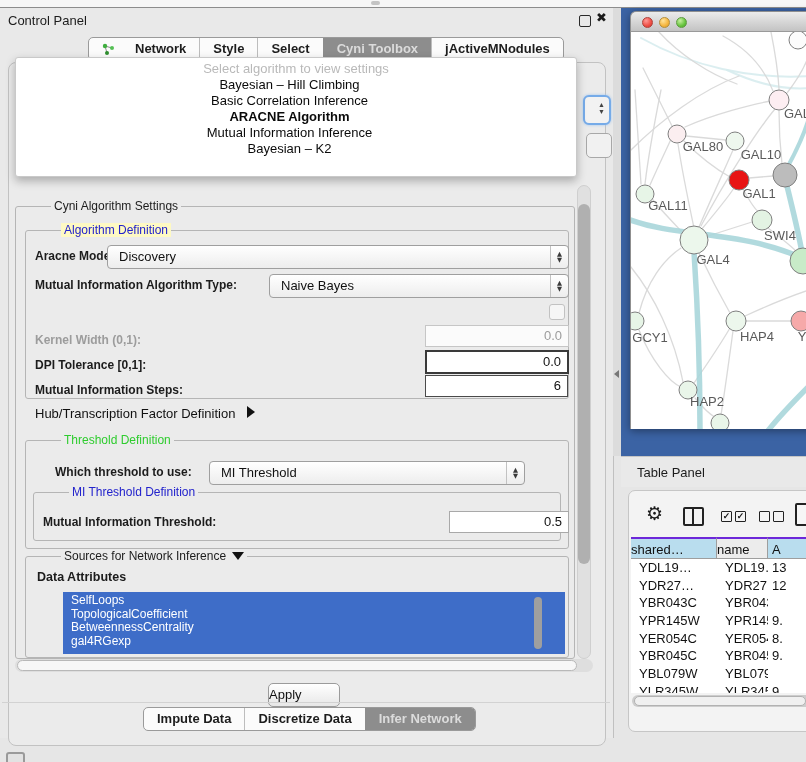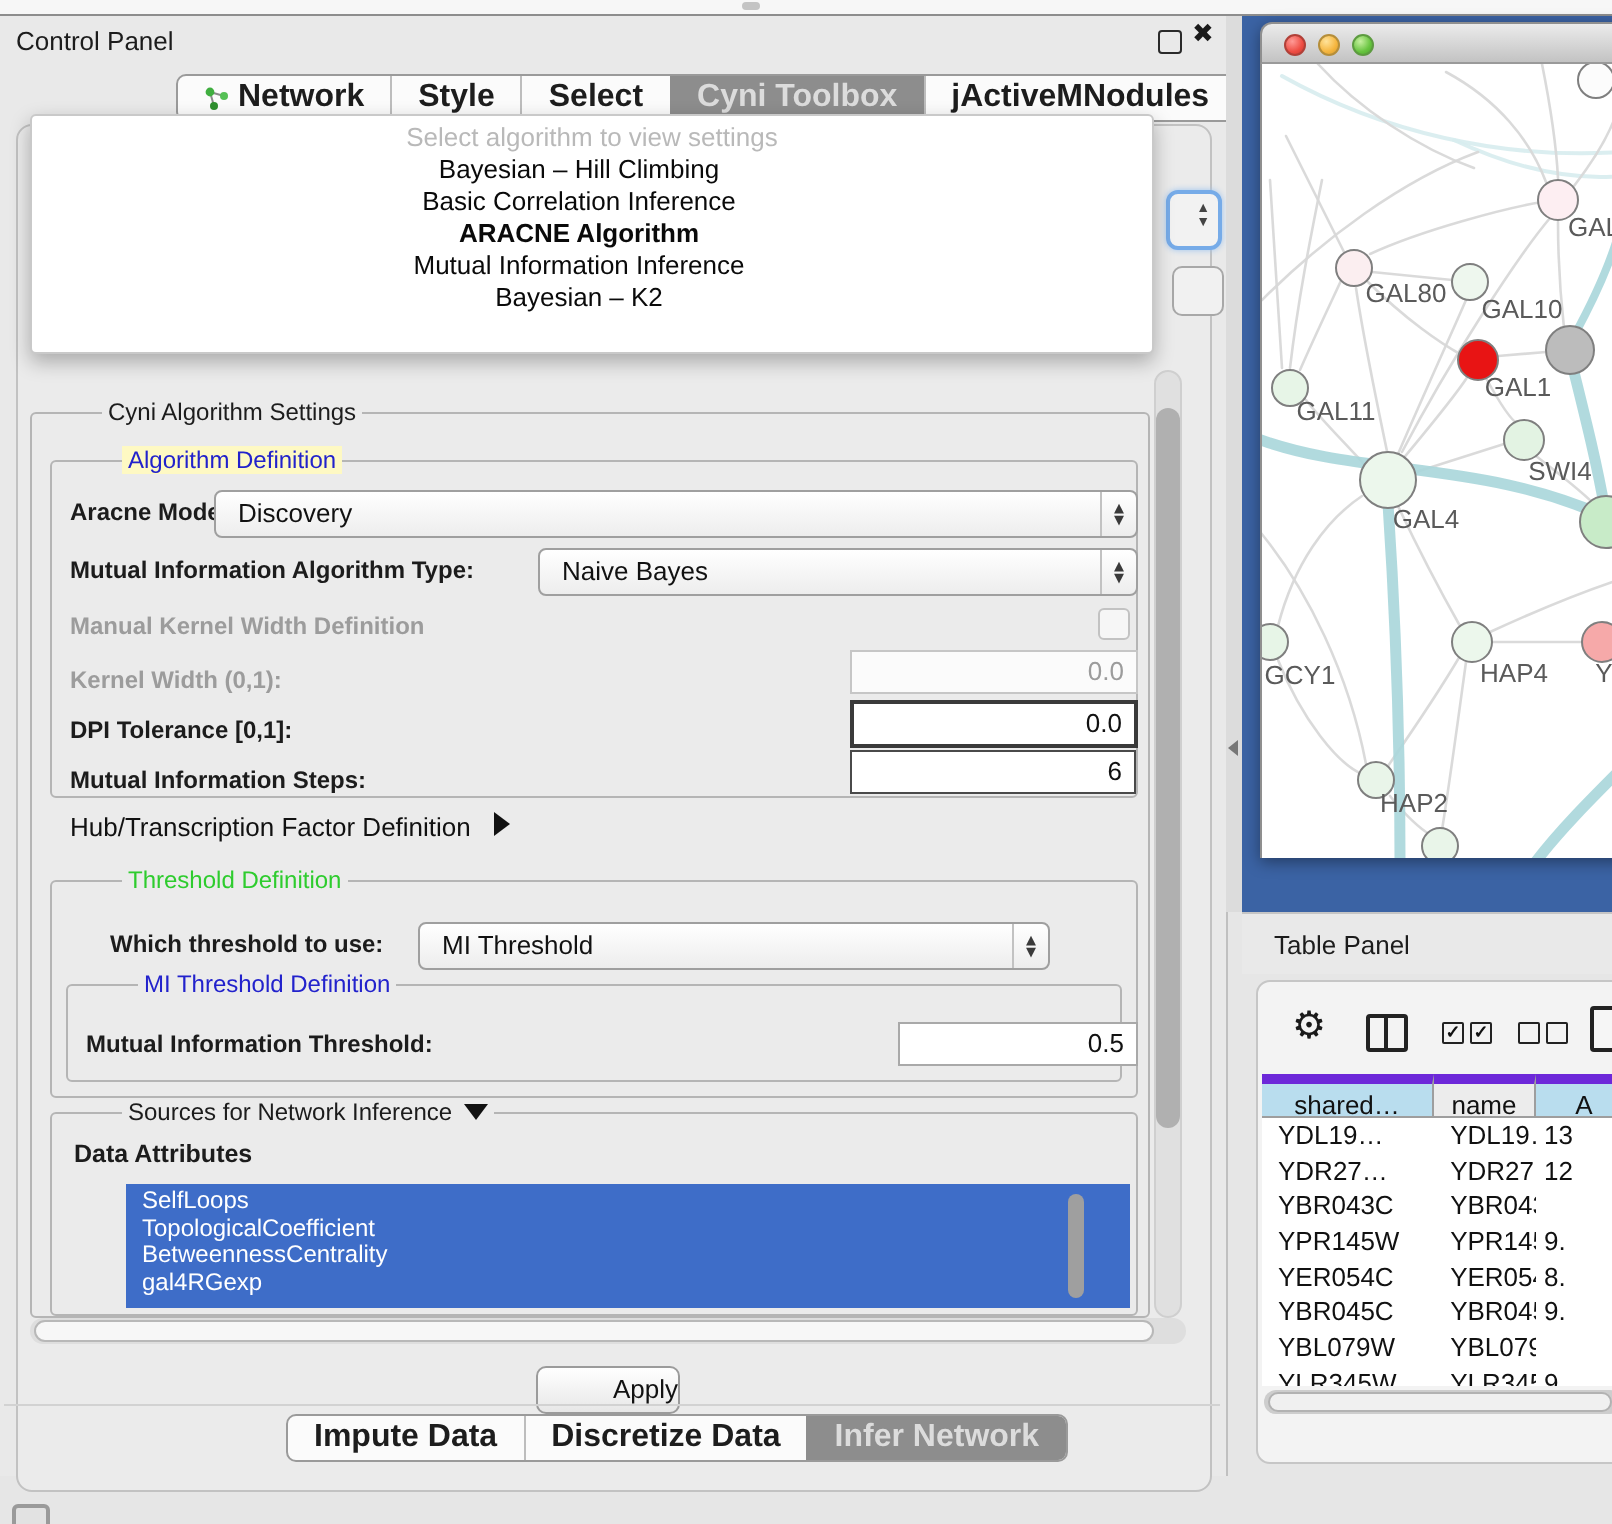--- a/index.html
+++ b/index.html
@@ -15,21 +15,21 @@
   #top-grip{left:371px;top:1px;width:9px;height:4px;background:#c4c4c4;border-radius:2px;}
 
   
   #cp{left:0;top:8px;width:613px;height:730px;background:#e9e9e9;border-right:1px solid #c0c0c0;}
   #cp-title{left:8px;top:5px;font-size:13px;color:#1c1c1c;}
   #cp-float{left:579px;top:7px;width:10px;height:10px;border:1.5px solid #2a2a2a;border-radius:2px;background:transparent;}
   #cp-close{left:596px;top:2px;font-size:13px;font-weight:bold;color:#1a1a1a;font-family:"DejaVu Sans",sans-serif;}
 
   
   .tabbar{display:flex;border:1px solid #9a9a9a;border-radius:5px;overflow:hidden;background:#fbfbfb;height:22px;}
-  .tab{font-size:16px;font-weight:600;color:#1d1d1d;line-height:22px;padding:0 13px;border-left:1px solid #bdbdbd;white-space:nowrap;display:flex;align-items:center;gap:4px;}
+  .tab{font-size:13px;font-weight:600;color:#1d1d1d;line-height:22px;padding:0 13px;border-left:1px solid #bdbdbd;white-space:nowrap;display:flex;align-items:center;gap:20px;}
   .tab:first-child{border-left:none;}
   .tab.sel{background:#8d8d8d;color:#dcdcdc;border-left-color:#8d8d8d;}
   #top-tabs{left:88px;top:29px;}
   #bottom-tabs{left:143px;top:699px;}
 
   
   #content{left:8px;top:54px;width:596px;height:682px;border:1px solid #c2c2c2;border-radius:8px;background:#ebebeb;}
 
   
   #frag-stepper{left:582px;top:86px;width:24px;height:26px;border:2px solid #76abe8;border-radius:6px;background:#f2f2f2;box-shadow:0 0 3px #9cc3ef;}
@@ -76,21 +76,21 @@
   .attr{font-size:12px;color:#ffffff;line-height:13.5px;white-space:nowrap;}
   #attr-vsb{left:533px;top:588px;width:8px;height:52px;background:#9f9f9f;border-radius:4px;}
 
   
   #set-vtrack{left:576px;top:176px;width:14px;height:474px;background:#e0e0e0;border:1px solid #cfcfcf;border-radius:7px;box-sizing:border-box;}
   #set-vthumb{left:577px;top:195px;width:12px;height:360px;background:#b0b0b0;border-radius:6px;}
   #set-htrack{left:14px;top:650px;width:578px;height:13px;background:#dedede;border-radius:7px;}
   #set-hthumb{left:16px;top:651px;width:560px;height:11px;background:#f7f7f7;border:1px solid #b8b8b8;border-radius:6px;box-sizing:border-box;}
 
   
-  #apply-btn{left:267px;top:674px;width:70px;height:22px;border:1px solid #9b9b9b;border-radius:5px;background:linear-gradient(#ffffff,#e7e7e7);font-size:13px;color:#111;text-align:right;line-height:22px;}
+  #apply-btn{left:267px;top:674px;width:70px;height:22px;border:1px solid #9b9b9b;border-radius:5px;background:linear-gradient(#ffffff,#e7e7e7);font-size:13px;color:#111;text-align:left;line-height:22px;}
 
   #cp-sep{left:2px;top:694px;width:608px;height:1px;background:#d2d2d2;}
 
   
   #divider{left:613px;top:8px;width:8px;height:448px;background:#dcdcdc;}
   #div-arrow{left:614px;top:370px;width:0;height:0;border-right:5px solid #777;border-top:4px solid transparent;border-bottom:4px solid transparent;}
 
   
   #desktop{left:621px;top:8px;width:185px;height:448px;background:#3b63a4;}
   #netwin{left:630px;top:11px;width:190px;height:418px;border-radius:6px 6px 0 0;box-shadow:0 2px 8px rgba(0,0,0,.4);}
@@ -107,21 +107,21 @@
   #tp-panel{left:628px;top:490px;width:185px;height:240px;background:#f3f3f3;border:1px solid #c6c6c6;border-radius:7px;}
   .ticon{position:absolute;color:#1a1a1a;font-family:"DejaVu Sans",sans-serif;}
   #icon-gear{left:17px;top:13px;font-size:19px;line-height:19px;}
   #icon-cols{left:54px;top:16px;width:17px;height:15px;border:2px solid #222;border-radius:2px;}
   #icon-cols::after{content:"";position:absolute;left:7px;top:0;width:2px;height:15px;background:#222;}
   .cbx{position:absolute;top:20px;width:9px;height:9px;border:1.5px solid #222;border-radius:1px;font-size:9px;line-height:9px;font-weight:bold;text-align:center;color:#111;}
   #icon-page{left:166px;top:12px;width:15px;height:19px;border:2px solid #222;border-radius:2px;background:#f6f6f6;}
 
   #tbl{left:2px;top:46px;width:182px;height:156px;background:#fff;overflow:hidden;}
   #tbl-head{display:flex;height:22px;}
-  .hcell{box-sizing:border-box;border-right:1px solid #9e9e9e;border-top:5px solid #6d28d9;border-bottom:1px solid #9e9e9e;font-size:13px;color:#111;text-align:center;line-height:21px;overflow:hidden;white-space:nowrap;}
+  .hcell{box-sizing:border-box;border-right:1px solid #9e9e9e;border-top:2px solid #6d28d9;border-bottom:1px solid #9e9e9e;font-size:13px;color:#111;line-height:21px;overflow:hidden;white-space:nowrap;}
   .hc-blue{background:#b9ddee;}
   .hc-gray{background:#ececec;}
   .trow{display:flex;height:17.7px;}
   .tcell{box-sizing:border-box;font-size:13px;color:#111;line-height:17.7px;white-space:nowrap;overflow:hidden;padding-left:8px;}
   .c0{width:88px;}
   .c1{width:52px;}
   .c2{width:46px;padding-left:4px;}
   #tbl-htrack{left:3px;top:204px;width:179px;height:12px;background:#cdcdcd;border-radius:6px;}
   #tbl-hthumb{left:5px;top:205px;width:172px;height:10px;background:#f0f0f0;border:1px solid #b2b2b2;border-radius:5px;box-sizing:border-box;}
 
@@ -192,21 +192,20 @@
 
     <div class="lbl" style="left:26px;top:215px;">Mutual Information Algorithm Type:</div>
     <div class="combo" style="left:260px;top:211px;width:298px;">
       <span class="cv">Naive Bayes</span>
       <span class="stepper">
           <span>▲</span>
           <span>▼</span>
         </span>
     </div>
 
-    <div class="lbl dis" style="left:26px;top:243px;">Manual Kernel Width Definition</div>
     <div class="checkbox" style="left:540px;top:241px;"></div>
 
     <div class="lbl dis" style="left:26px;top:270px;">Kernel Width (0,1):</div>
     <div class="tfield tf-dis" style="left:416px;top:262px;width:130px;">0.0</div>
 
     <div class="lbl" style="left:26px;top:295px;">DPI Tolerance [0,1]:</div>
     <div class="tfield tf-strong" style="left:416px;top:287px;width:128px;">0.0</div>
 
     <div class="lbl" style="left:26px;top:320px;">Mutual Information Steps:</div>
     <div class="tfield tf-mid" style="left:416px;top:312px;width:129px;">6</div>

